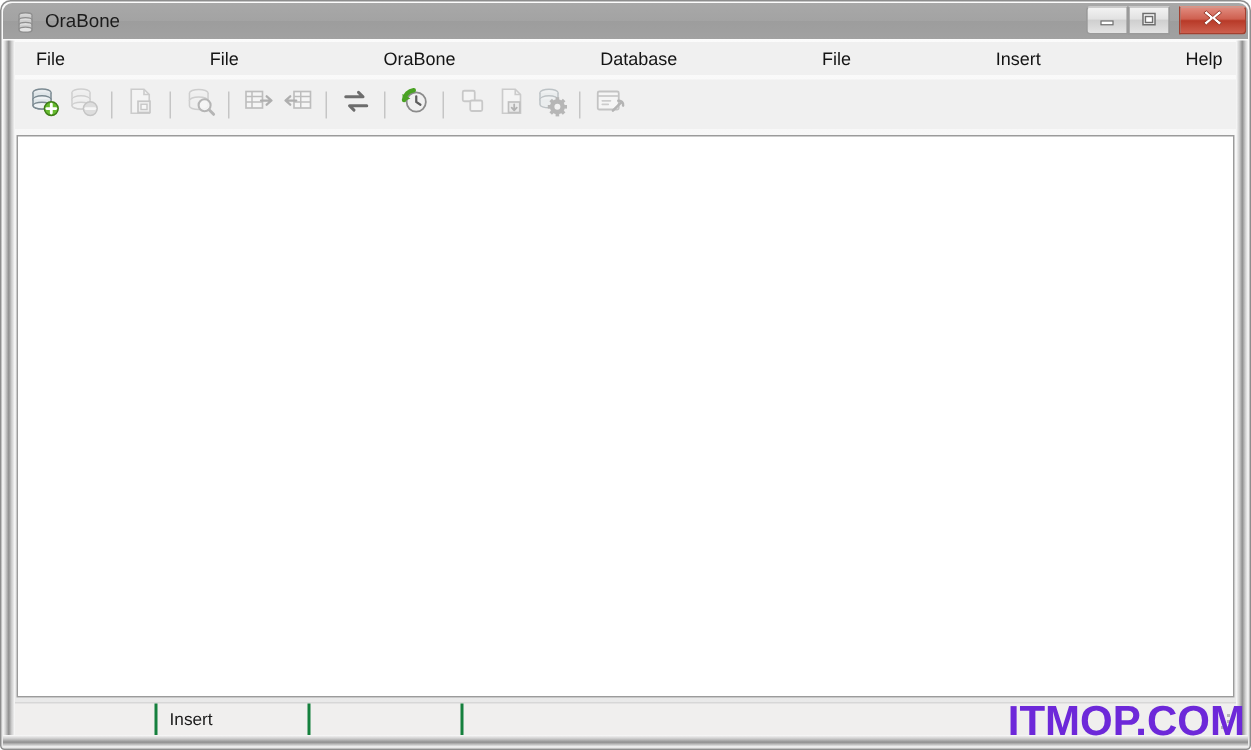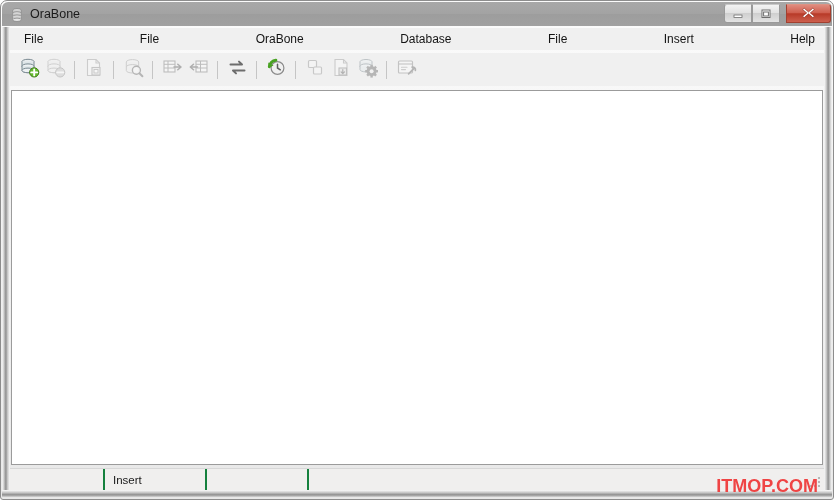--- a/index.html
+++ b/index.html
@@ -178,26 +178,26 @@
     position: absolute;
     right: 11px;
     bottom: 11px;
     width: 13px;
     height: 13px;
   }
 
   
   #watermark {
     position: absolute;
-    right: 16px;
+    right: 4px;
     bottom: 3px;
     font-family: "Liberation Sans", sans-serif;
-    font-size: 18px;
+    font-size: 28px;
     font-weight: bold;
-    color: #ef4444;
+    color: #6d28d9;
     letter-spacing: 0px;
     white-space: nowrap;
     pointer-events: none;
   }
 </style>
 </head>
 <body>
 
 <div id="window">
 

